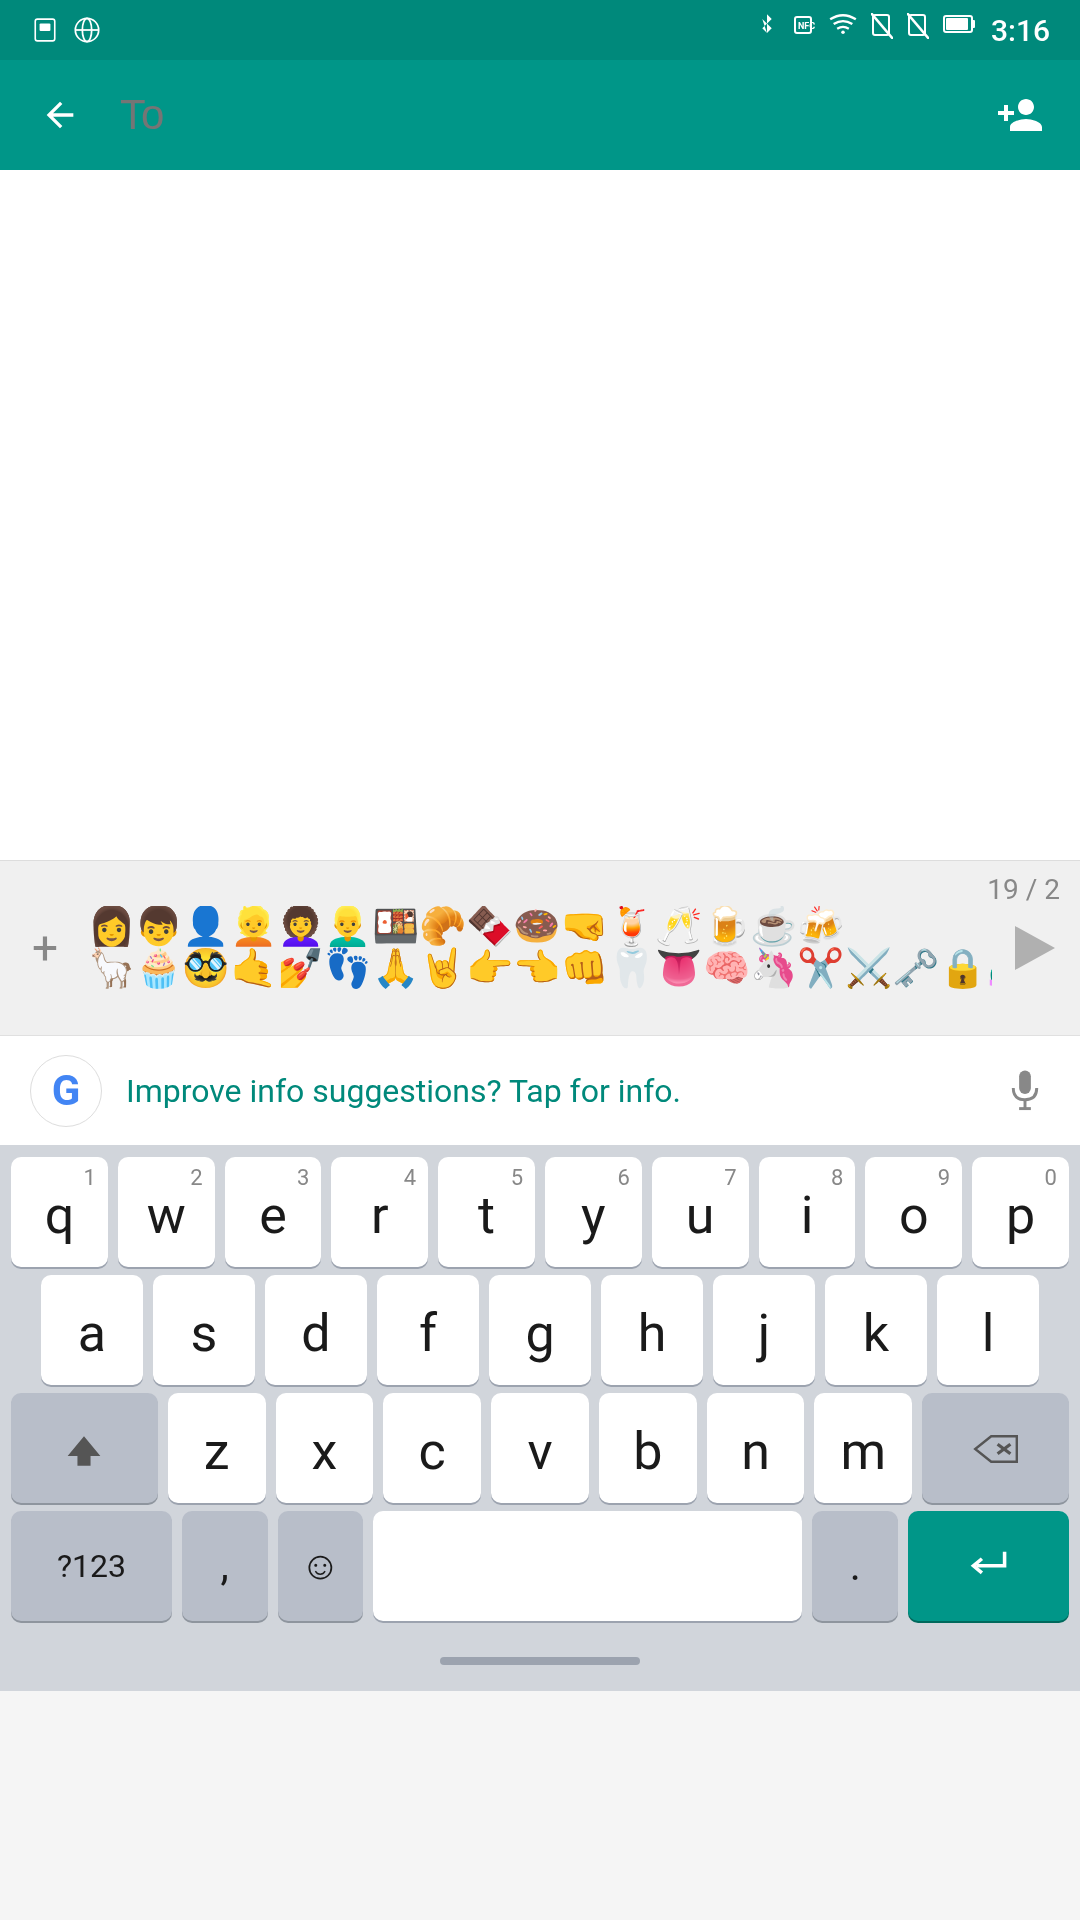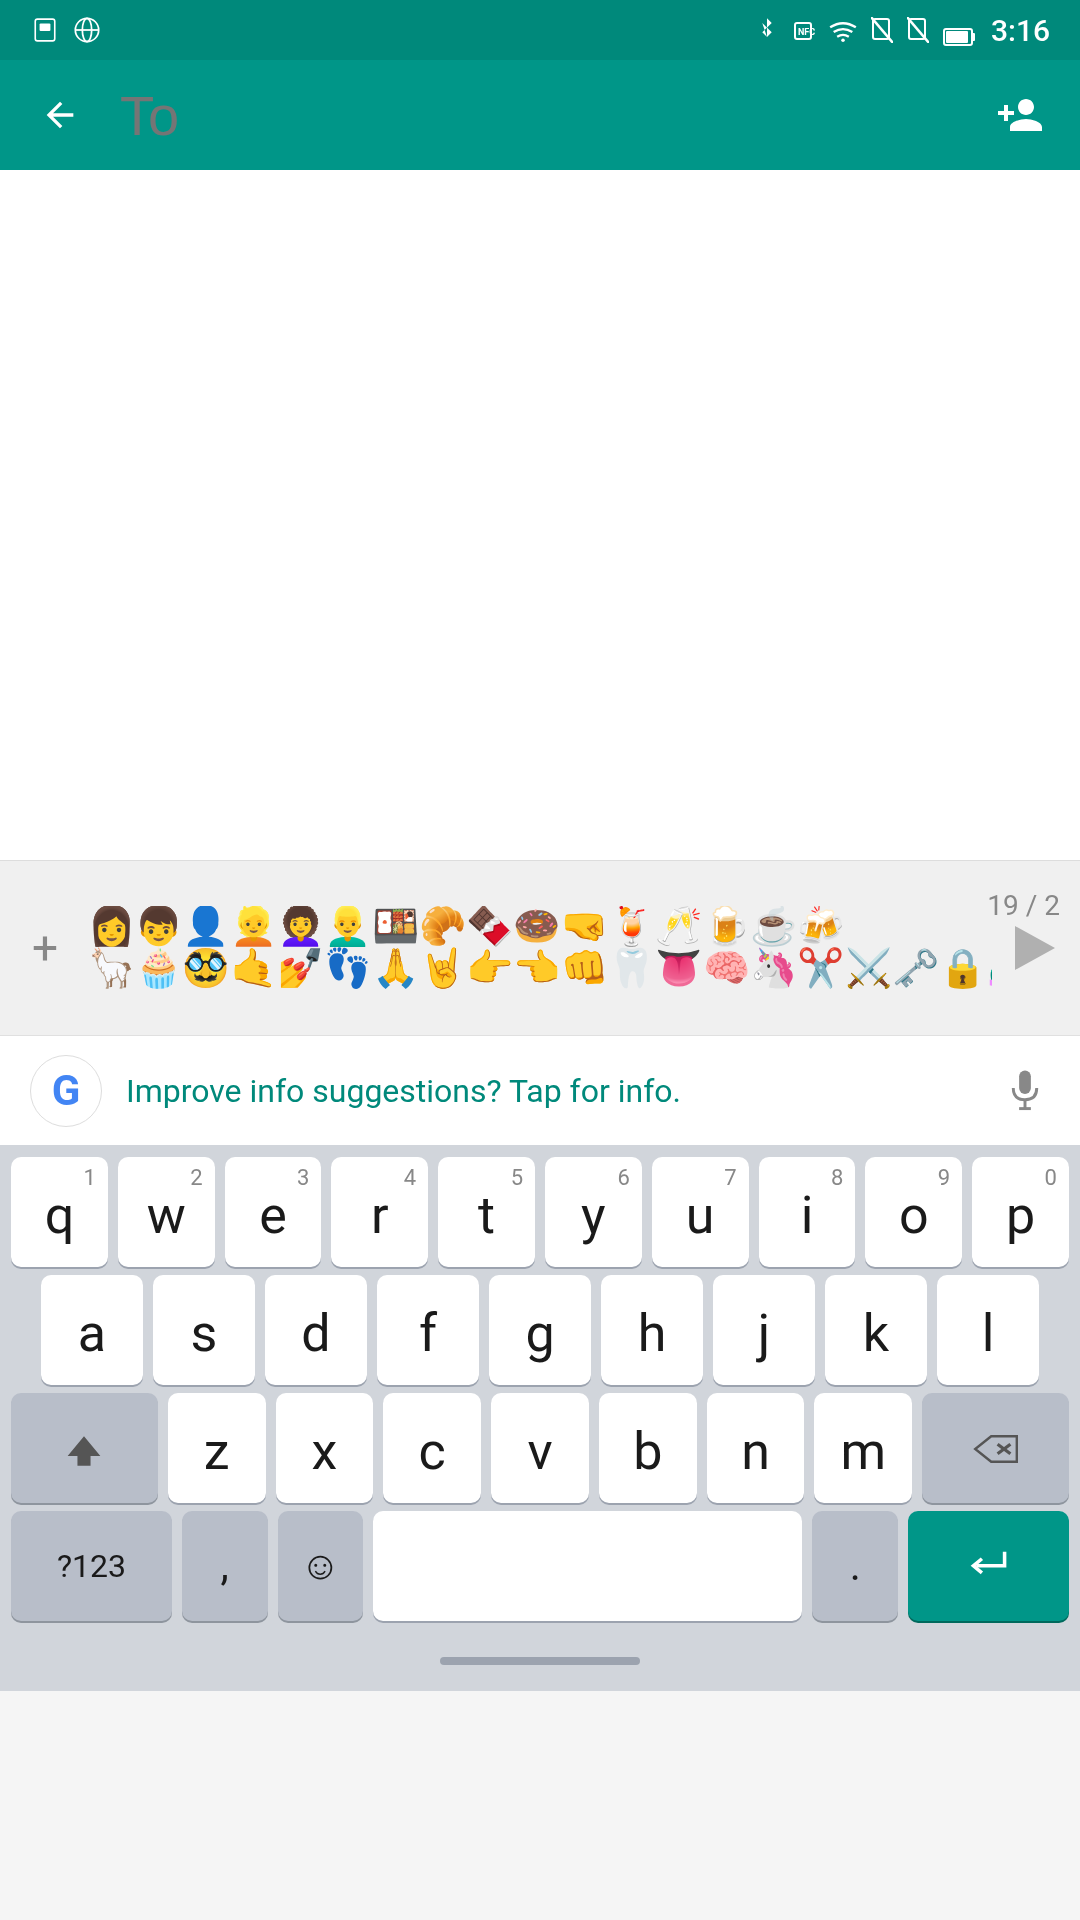--- a/index.html
+++ b/index.html
@@ -32,21 +32,21 @@
       width: 30px;
       height: 30px;
       display: flex;
       align-items: center;
       justify-content: center;
       color: white;
       font-size: 22px;
     }
     .status-right {
       display: flex;
-      align-items: flex-end;
+      align-items: flex-start;
       gap: 14px;
       color: white;
     }
     .status-time {
       font-size: 30px;
       font-weight: 500;
       color: white;
     }
     .status-icon-sm {
       color: white;
@@ -72,21 +72,21 @@
     .back-btn {
       width: 60px;
       height: 60px;
       display: flex;
       align-items: center;
       justify-content: center;
       cursor: pointer;
     }
     .to-input {
       flex: 1;
-      font-size: 56px;
+      font-size: 42px;
       color: #a0cdc9;
       background: transparent;
       border: none;
       outline: none;
     }
     .add-person-btn {
       width: 60px;
       height: 60px;
       display: flex;
       align-items: center;
@@ -134,21 +134,21 @@
     .emoji-row {
       display: flex;
       align-items: center;
       gap: 2px;
       font-size: 38px;
       line-height: 1.1;
       white-space: nowrap;
     }
     .emoji-count {
       position: absolute;
-      top: 28px;
+      top: 12px;
       right: 20px;
       font-size: 28px;
       color: #888;
     }
     .emoji-send {
       width: 70px;
       height: 70px;
       display: flex;
       align-items: center;
       justify-content: center;

